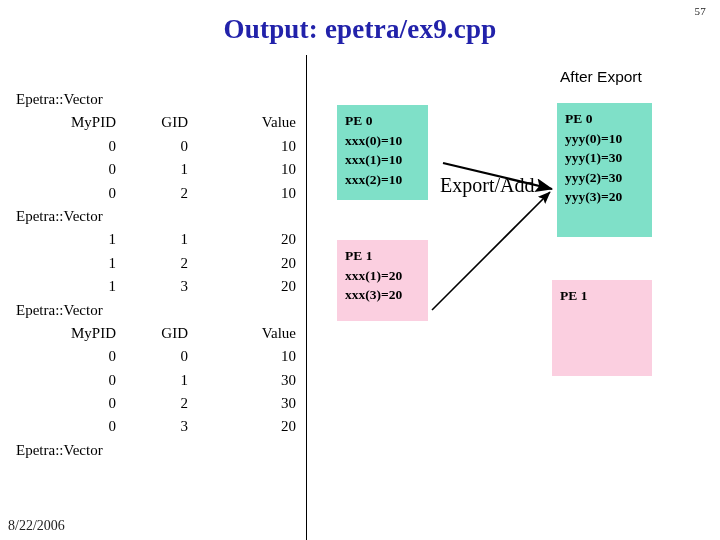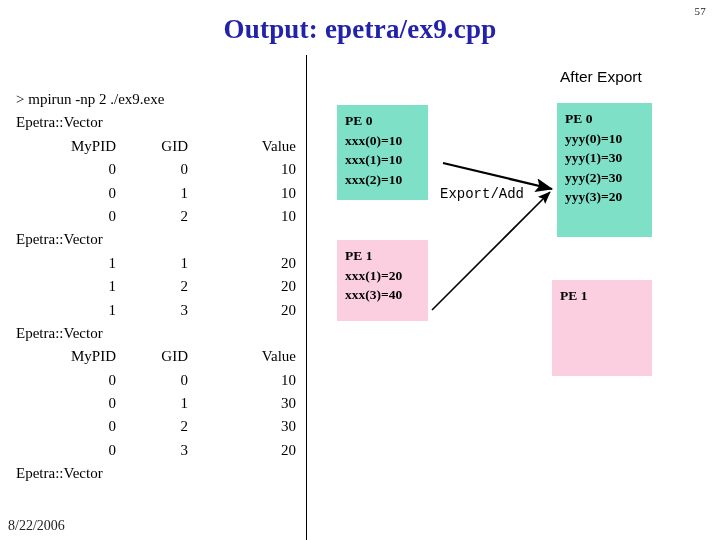--- a/index.html
+++ b/index.html
@@ -111,23 +111,23 @@
     background: #7FE0C8;
   }
   #box-after-pe1 {
     left: 552px; top: 280px; width: 100px; height: 96px;
     background: #FBCFE0;
   }
 
   .export-label {
     position: absolute;
     left: 440px;
-    top: 186px;
-    font-family: Liberation Mono, monospace;
-    font-size: 14px;
+    top: 174px;
+    font-family: Liberation Serif, serif;
+    font-size: 20px;
     color: #000000;
     white-space: nowrap;
   }
 
   .arrows {
     position: absolute;
     left: 0; top: 0;
     width: 720px; height: 540px;
     pointer-events: none;
   }
@@ -165,21 +165,20 @@
 
 <div id="slide">
 
   <div class="page-number">57</div>
 
   <div class="slide-title">Output: epetra/ex9.cpp</div>
 
   <div class="divider"></div>
 
   <div class="console">
-    <div class="console-line">&gt; mpirun -np 2 ./ex9.exe</div>
 
     <div class="console-line">Epetra::Vector</div>
     <div class="console-line row hdr">
       <span class="col-pid">MyPID</span>
       <span class="col-gid">GID</span>
       <span class="col-value">Value</span>
     </div>
     <div class="console-line row">
       <span class="col-pid">0</span>
       <span class="col-gid">0</span>
@@ -248,21 +247,21 @@
   <div class="pe-box" id="box-before-pe0">
     <div class="pe-title">PE 0</div>
     <div class="pe-entry">xxx(0)=10</div>
     <div class="pe-entry">xxx(1)=10</div>
     <div class="pe-entry">xxx(2)=10</div>
   </div>
 
   <div class="pe-box" id="box-before-pe1">
     <div class="pe-title">PE 1</div>
     <div class="pe-entry">xxx(1)=20</div>
-    <div class="pe-entry">xxx(3)=40</div>
+    <div class="pe-entry">xxx(3)=20</div>
   </div>
 
   <div class="pe-box" id="box-after-pe0">
     <div class="pe-title">PE 0</div>
     <div class="pe-entry">yyy(0)=10</div>
     <div class="pe-entry">yyy(1)=30</div>
     <div class="pe-entry">yyy(2)=30</div>
     <div class="pe-entry">yyy(3)=20</div>
   </div>
 

